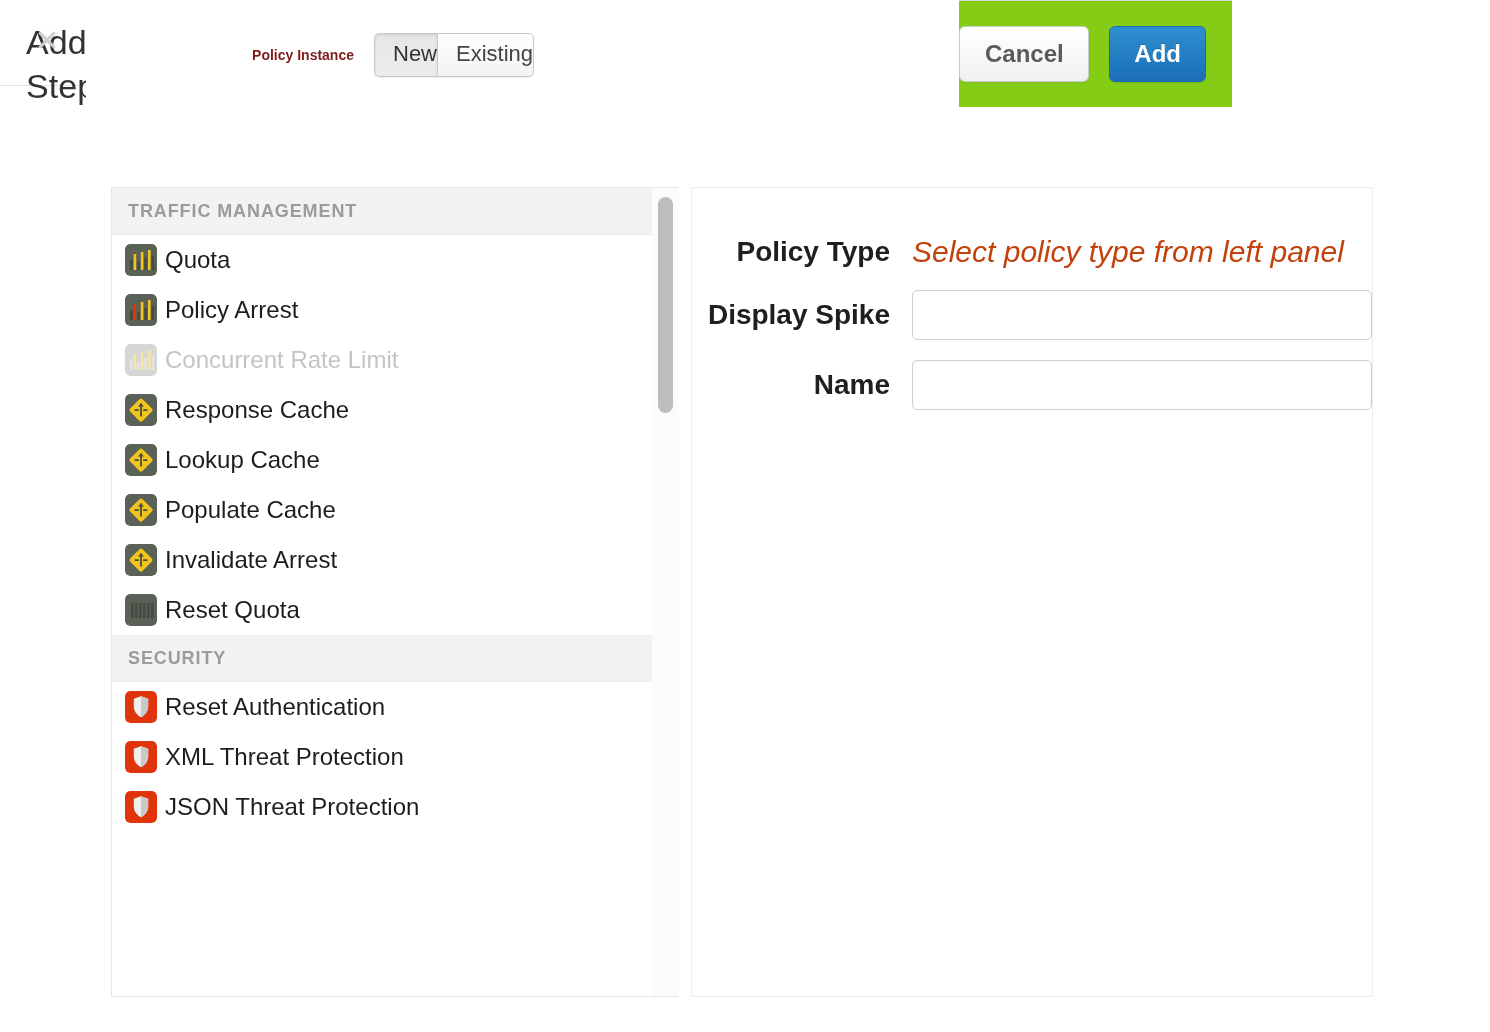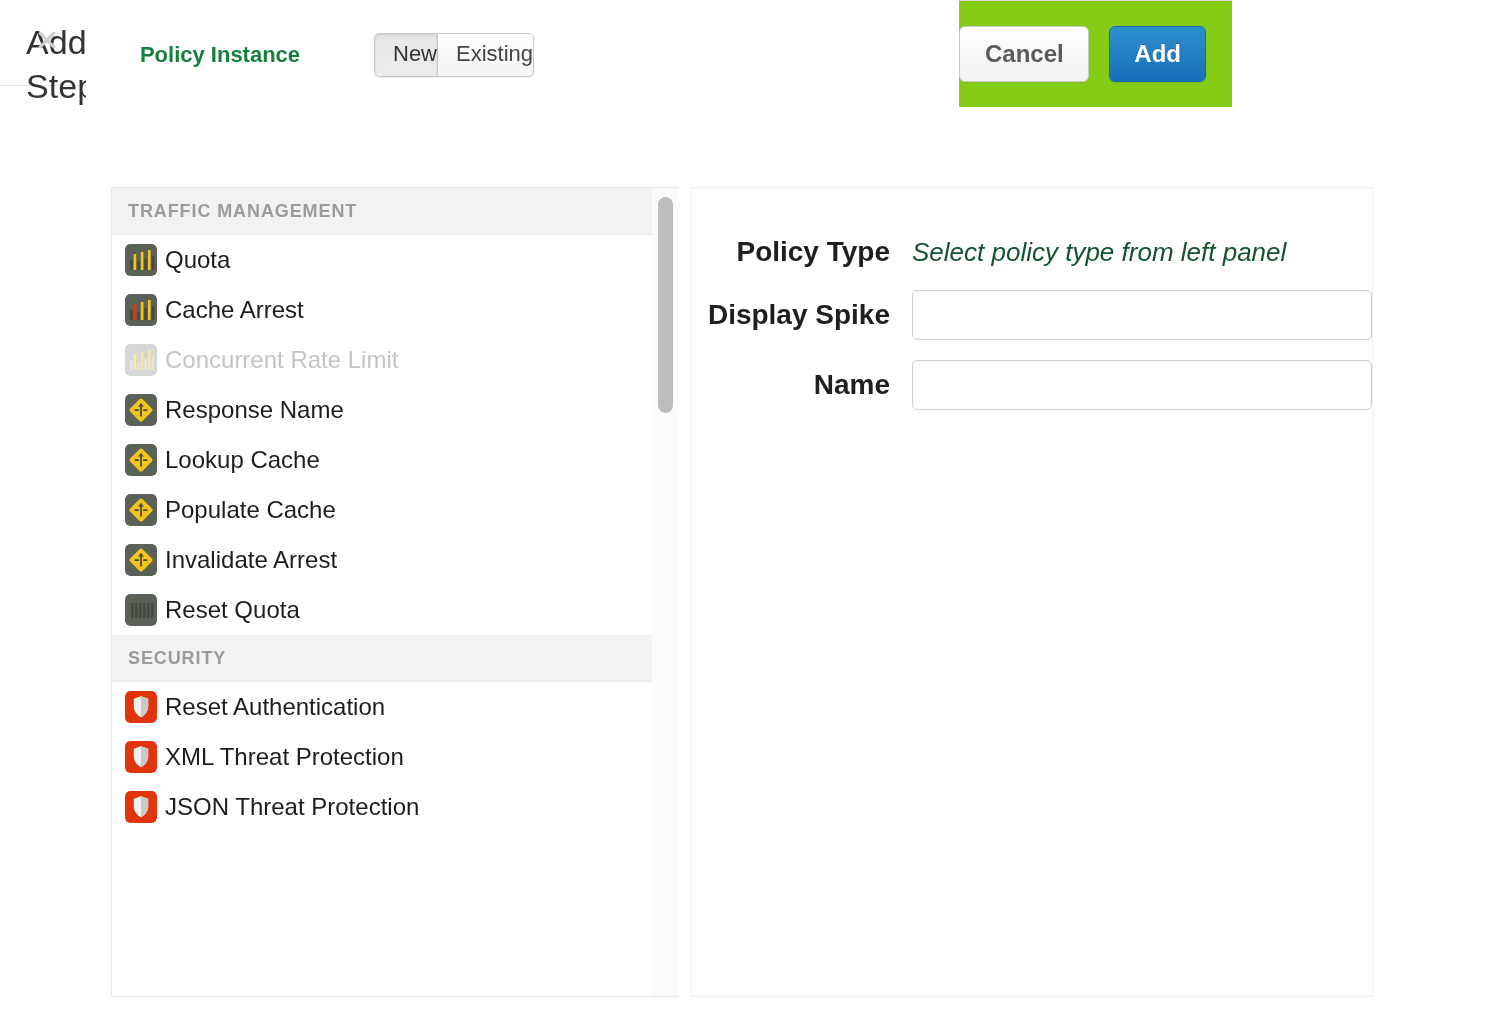--- a/index.html
+++ b/index.html
@@ -72,25 +72,25 @@
   .instance-row {
     position: absolute;
     left: 0;
     top: 33px;
     height: 44px;
     display: flex;
     align-items: center;
   }
   .instance-label {
     width: 268px;
-    text-align: center;
+    text-align: right;
     padding-right: 0;
-    font-size: 22px;
+    font-size: 14px;
     font-weight: bold;
-    color: #15803d;
+    color: #7f1d1d;
     box-sizing: border-box;
   }
   .btn-group {
     margin-left: 20px;
     display: flex;
     border-radius: 5px;
     overflow: hidden;
     box-shadow: 0 1px 1px rgba(0,0,0,0.07);
   }
   .seg-btn {
@@ -234,23 +234,23 @@
     width: 220px;
     flex: 0 0 220px;
     text-align: right;
     font-size: 28px;
     font-weight: bold;
     color: #1f1f1f;
     padding-right: 22px;
     box-sizing: border-box;
   }
   .form-static {
-    font-size: 26px;
+    font-size: 30px;
     font-style: italic;
-    color: #14532d;
+    color: #c2410c;
     line-height: 30px;
   }
   .text-input {
     width: 460px;
     height: 50px;
     border: 1px solid #d0d0d0;
     border-radius: 5px;
     background: #ffffff;
     font-size: 20px;
     font-family: "Liberation Sans", sans-serif;
@@ -351,21 +351,21 @@
                   <rect width="32" height="32" rx="5" fill="#5a6257"></rect>
                   <rect x="5" y="16" width="2.6" height="10" fill="#444b42"></rect>
                   <rect x="8.6" y="10" width="2.6" height="16" fill="#e0350b"></rect>
                   <rect x="12.2" y="18" width="2.6" height="8" fill="#444b42"></rect>
                   <rect x="15.8" y="8" width="2.6" height="18" fill="#f3c41c"></rect>
                   <rect x="19.4" y="14" width="2.6" height="12" fill="#444b42"></rect>
                   <rect x="23" y="6" width="2.6" height="20" fill="#f3c41c"></rect>
                   <rect x="26.6" y="12" width="2.6" height="14" fill="#444b42"></rect>
                 </svg>
               </span>
-              <span class="policy-label">Cache Arrest</span>
+              <span class="policy-label">Policy Arrest</span>
             </div>
             <div class="policy-item disabled">
               <span class="p-icon">
                 <svg viewBox="0 0 32 32">
                   <rect width="32" height="32" rx="5" fill="#d6d6d6"></rect>
                   <rect x="5" y="16" width="2.6" height="10" fill="#e4e4e4"></rect>
                   <rect x="8.6" y="10" width="2.6" height="16" fill="#f6e6a8"></rect>
                   <rect x="12.2" y="18" width="2.6" height="8" fill="#e4e4e4"></rect>
                   <rect x="15.8" y="8" width="2.6" height="18" fill="#f6e6a8"></rect>
                   <rect x="19.4" y="14" width="2.6" height="12" fill="#e4e4e4"></rect>
@@ -379,21 +379,21 @@
               <span class="p-icon">
                 <svg viewBox="0 0 32 32">
       <rect width="32" height="32" rx="5" fill="#5a6257"></rect>
       <rect x="16" y="3.6" width="17.6" height="17.6" rx="2.2" transform="rotate(45 16 3.6)" fill="#f3c41c"></rect>
       <path d="M15.1 9.6h1.8v12.8h-1.8z" fill="#444b42"></path>
       <path d="M16 9.2l3 3.2h-6z" fill="#444b42"></path>
       <path d="M9.6 15.2h4.2v1.7H9.6z" fill="#444b42"></path>
       <path d="M18.2 15.2h4.2v1.7h-4.2z" fill="#444b42"></path>
     </svg>
               </span>
-              <span class="policy-label">Response Name</span>
+              <span class="policy-label">Response Cache</span>
             </div>
             <div class="policy-item">
               <span class="p-icon">
                 <svg viewBox="0 0 32 32">
       <rect width="32" height="32" rx="5" fill="#5a6257"></rect>
       <rect x="16" y="3.6" width="17.6" height="17.6" rx="2.2" transform="rotate(45 16 3.6)" fill="#f3c41c"></rect>
       <path d="M15.1 9.6h1.8v12.8h-1.8z" fill="#444b42"></path>
       <path d="M16 9.2l3 3.2h-6z" fill="#444b42"></path>
       <path d="M9.6 15.2h4.2v1.7H9.6z" fill="#444b42"></path>
       <path d="M18.2 15.2h4.2v1.7h-4.2z" fill="#444b42"></path>

